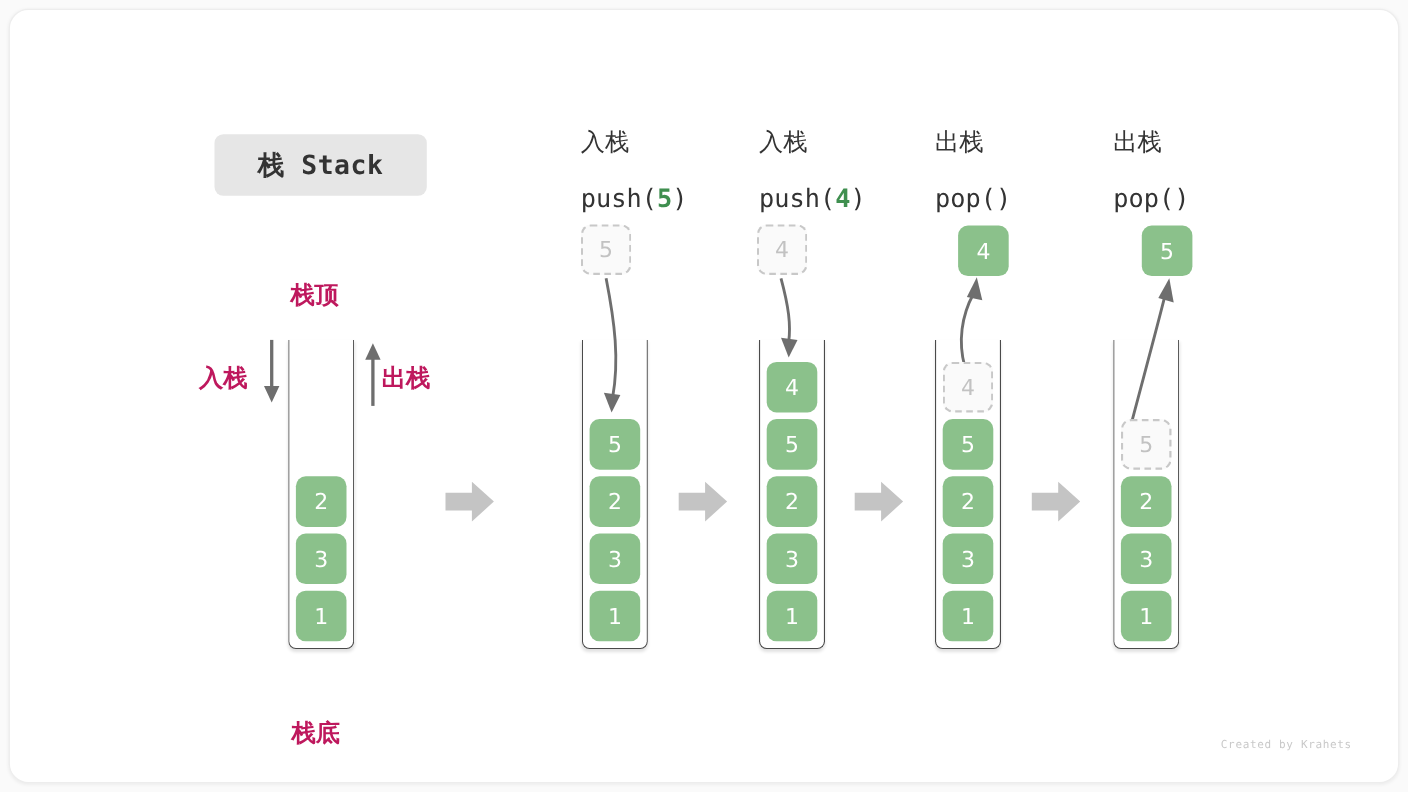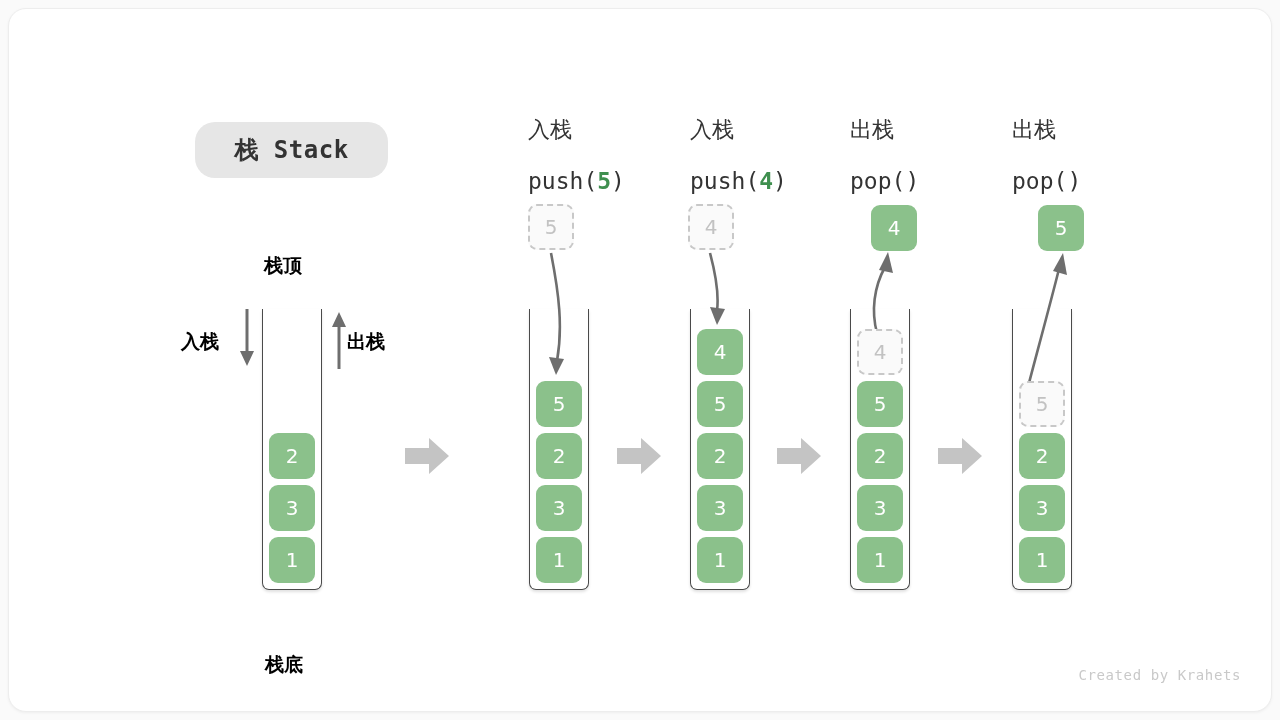--- a/index.html
+++ b/index.html
@@ -20,37 +20,37 @@
     box-sizing: border-box;
     overflow: hidden;
   }
   .abs { position: absolute; }
 
   
   #title-chip {
     left: 186px; top: 113px;
     width: 193px; height: 56px;
     background: #e6e6e6;
-    border-radius: 20px;
+    border-radius: 8px;
     display: flex; align-items: center; justify-content: center;
   }
   #title-chip .txt {
     font-family: "DejaVu Sans Mono", "Liberation Mono", monospace;
     font-size: 24px;
     font-weight: bold;
     color: #333333;
     letter-spacing: 0.5px;
   }
 
   
   .cjk-label {
     font-family: "DejaVu Sans", "Liberation Sans", sans-serif;
     font-weight: bold;
-    font-size: 19px;
-    color: #000000;
+    font-size: 22px;
+    color: #be185d;
     white-space: nowrap;
   }
 
   
   .op-caption { white-space: nowrap; }
   .op-caption .cn {
     display: block;
     font-family: "DejaVu Sans", "Liberation Sans", sans-serif;
     font-size: 22px;
     color: #333333;
@@ -99,23 +99,23 @@
     border: 2px dashed #c8c8c8;
   }
 
   
   .block-arrow {
     width: 44px; height: 38px;
   }
 
   
   #credit {
-    right: 30px; bottom: 28px;
+    right: 42px; bottom: 28px;
     font-family: "DejaVu Sans Mono", "Liberation Mono", monospace;
-    font-size: 14px;
+    font-size: 10px;
     color: #c9c9c9;
     letter-spacing: 0.6px;
     white-space: nowrap;
     margin-left: 28px;
   }
 
   svg { overflow: visible; }
 </style>
 </head>
 <body>

